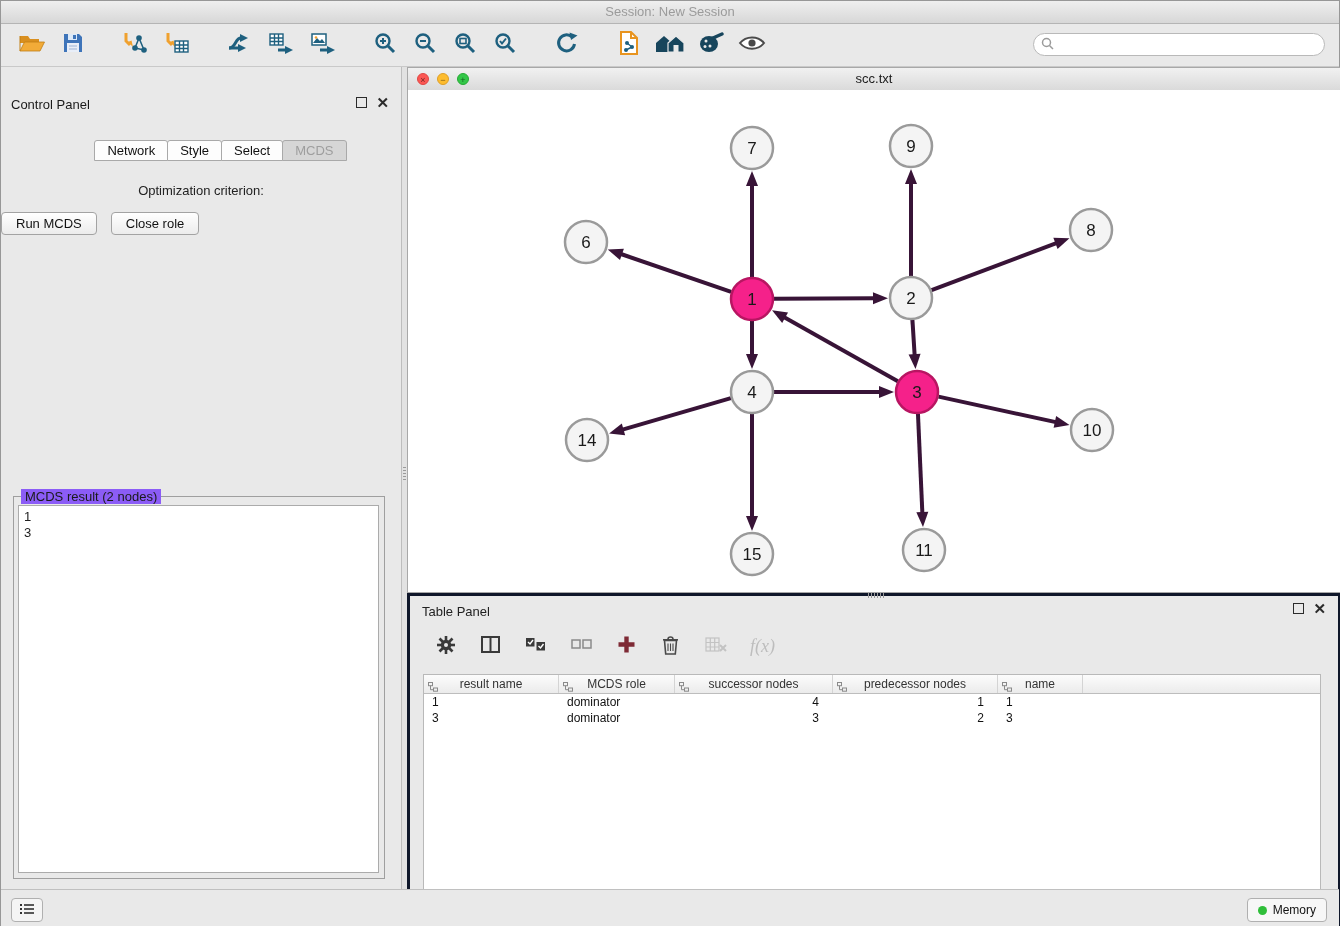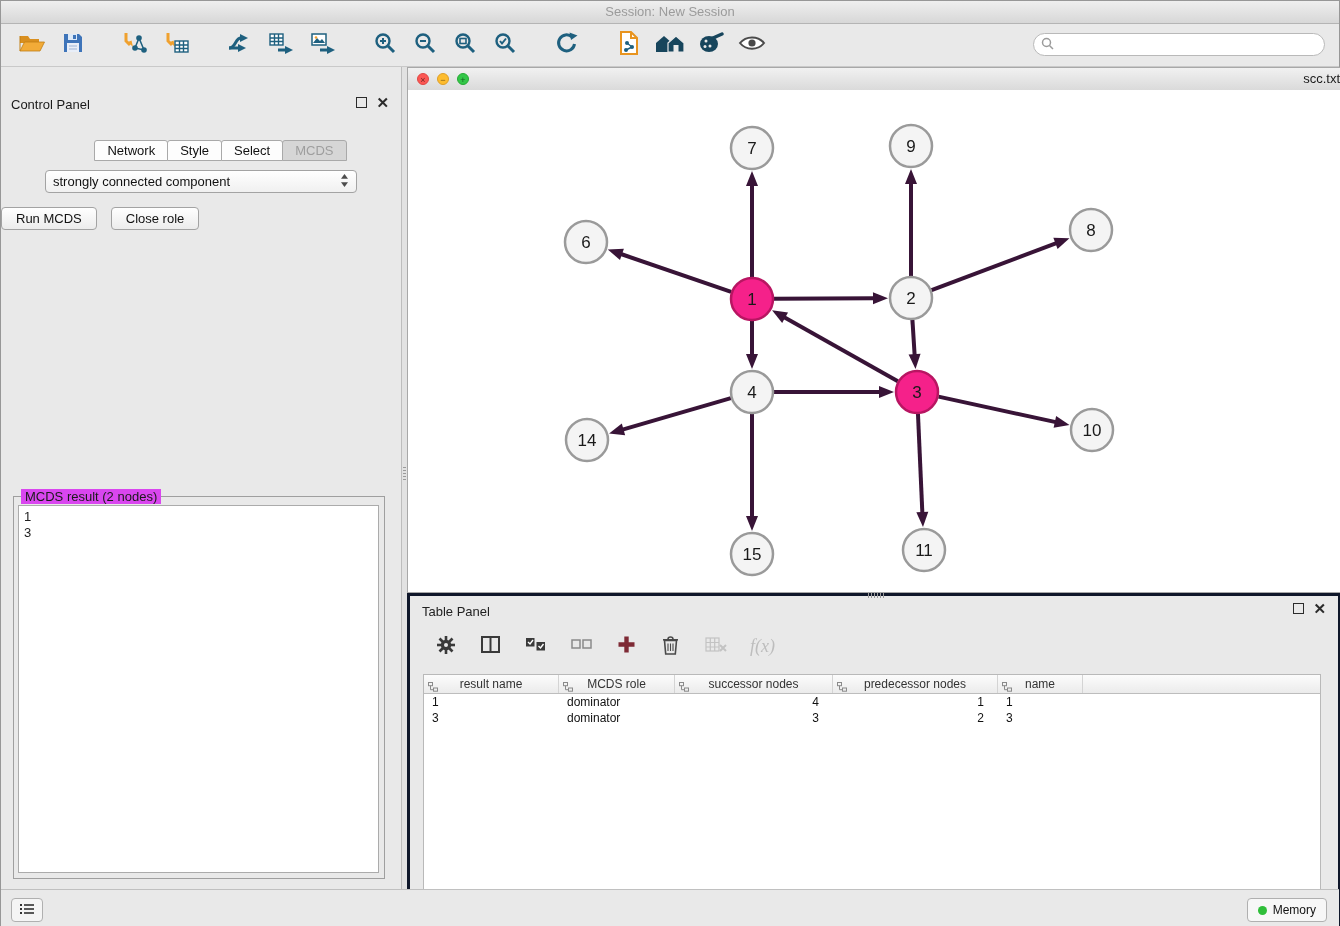--- a/index.html
+++ b/index.html
@@ -26,33 +26,33 @@
   .close-ico{font-size:15px;font-weight:bold;color:#2b2b2b;line-height:10px;}
   .ctabs{display:flex;justify-content:center;margin-top:22px;padding-left:40px;}
   .ptab{border:1px solid #a9a9a9;background:#fdfdfd;padding:2px 12px;font-size:13px;margin-left:-1px;color:#111;border-radius:3px 3px 0 0;}
   .ptab-sel{background:#d6d6d6;color:#9e9e9e;}
   .opt-label{text-align:center;margin-top:22px;font-size:13px;}
   .dropdown{width:312px;height:23px;margin:9px auto 0;border:1px solid #a3a3a3;border-radius:4px;background:linear-gradient(#ffffff,#f0f0f0);display:flex;align-items:center;padding:0 7px;box-sizing:border-box;}
   .dropdown .val{flex:1;font-size:13px;color:#111;}
   .btnrow{display:flex;justify-content:flex-start;gap:14px;margin-top:14px;}
   .btn{border:1px solid #a3a3a3;background:linear-gradient(#ffffff,#ececec);border-radius:4px;padding:3px 14px;font-size:13px;color:#111;font-family:"Liberation Sans",sans-serif;}
   .resultbox{position:absolute;left:12px;right:16px;top:429px;bottom:10px;border:1px solid #9f9f9f;}
-  .resultbox .legend{position:absolute;top:-8px;left:7px;background:#d946ef;padding:0 4px;font-size:13px;color:#1a1a1a;}
+  .resultbox .legend{position:absolute;top:-8px;left:7px;background:#8b5cf6;padding:0 4px;font-size:13px;color:#1a1a1a;}
   .resultbox .inner{position:absolute;left:4px;right:5px;top:8px;bottom:5px;background:#fff;border:1px solid #ababab;overflow:hidden;}
   .resultbox .inner div{padding:0 5px;line-height:16px;font-size:13px;}
   .resultbox .inner div:first-child{padding-top:3px;}
 
   
   .vsplit{position:absolute;left:401px;top:66px;width:5px;height:822px;background:#e2e2e2;}
   .vsplit .grip{position:absolute;top:400px;left:1px;width:3px;height:14px;background:repeating-linear-gradient(#9a9a9a 0 1px,transparent 1px 3px);}
 
   
   .network-panel{position:absolute;left:406px;top:66px;width:934px;height:526px;background:#fff;border:1px solid #a8a8a8;box-sizing:border-box;}
   .net-titlebar{position:relative;height:22px;background:linear-gradient(#f1f1f1,#dadada);border-bottom:1px solid #bdbdbd;}
-  .net-title{position:absolute;left:0;right:0;text-align:right;line-height:22px;font-size:13px;color:#1a1a1a;}
+  .net-title{position:absolute;left:0;right:0;text-align:center;line-height:22px;font-size:13px;color:#1a1a1a;}
   .tlights{position:absolute;left:9px;top:5px;display:flex;gap:8px;}
   .tl{width:12px;height:12px;border-radius:50%;font-size:9px;line-height:12px;text-align:center;color:rgba(0,0,0,.55);box-sizing:border-box;}
   .tl-red{background:#fc5753;border:1px solid #df4744;}
   .tl-yellow{background:#fdbc2e;border:1px solid #de9f27;}
   .tl-green{background:#33c748;border:1px solid #27aa35;}
   .net-canvas{position:absolute;left:0;right:0;top:22px;bottom:0;background:#fff;}
   #graph-svg{position:absolute;left:0;top:0;}
   #graph-svg text{font-family:"Liberation Sans",sans-serif;}
 
   
@@ -246,27 +246,21 @@
         <span class="float-ico"></span>
         <span class="close-ico">✕</span>
       </span>
     </div>
     <div class="ctabs" id="control-tabs">
         <div class="ptab">Network</div>
         <div class="ptab">Style</div>
         <div class="ptab">Select</div>
         <div class="ptab ptab-sel">MCDS</div>
       </div>
-    <div class="dropdown">
-      <span class="val">strongly connected component</span>
-      <span><svg width="9" height="15" viewBox="0 0 9 15">
-            <polygon points="4.5,1 8,5.7 1,5.7" fill="#4c4c4c"></polygon>
-            <polygon points="4.5,14 8,9.3 1,9.3" fill="#4c4c4c"></polygon>
-          </svg></span>
-    </div>
+    <div class="opt-label">Optimization criterion:</div>
     <div class="btnrow">
       <button class="btn">Run MCDS</button>
       <button class="btn">Close role</button>
     </div>
     <div class="resultbox">
       <span class="legend">MCDS result (2 nodes)</span>
       <div class="inner" id="result-lines">
           <div>1</div>
           <div>3</div>
         </div>

